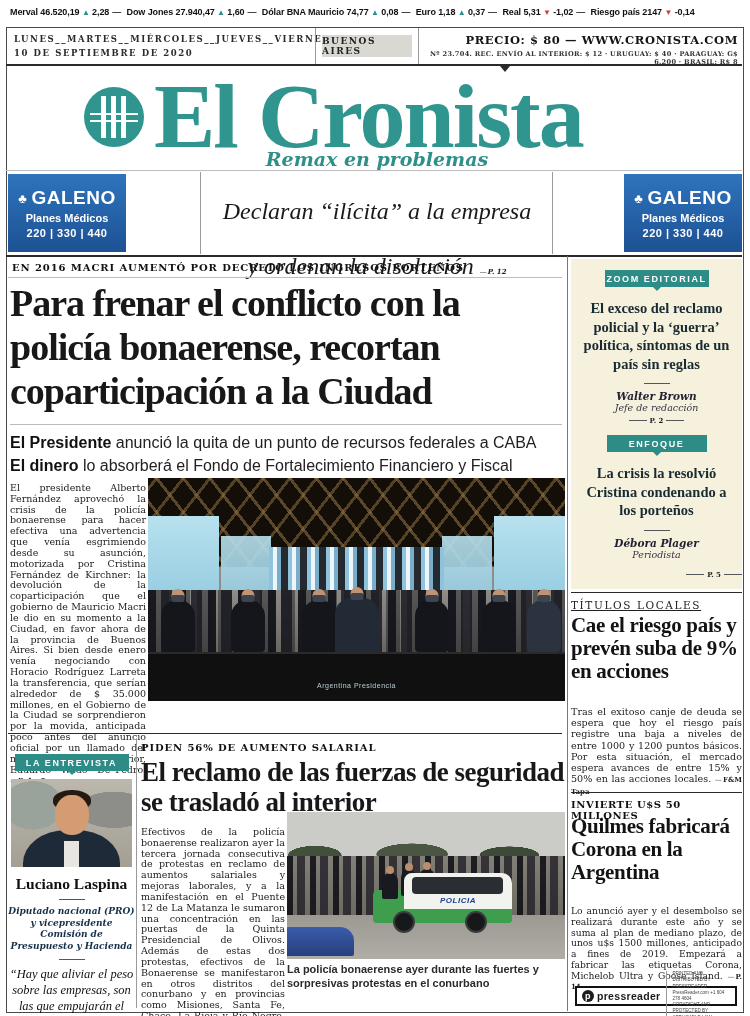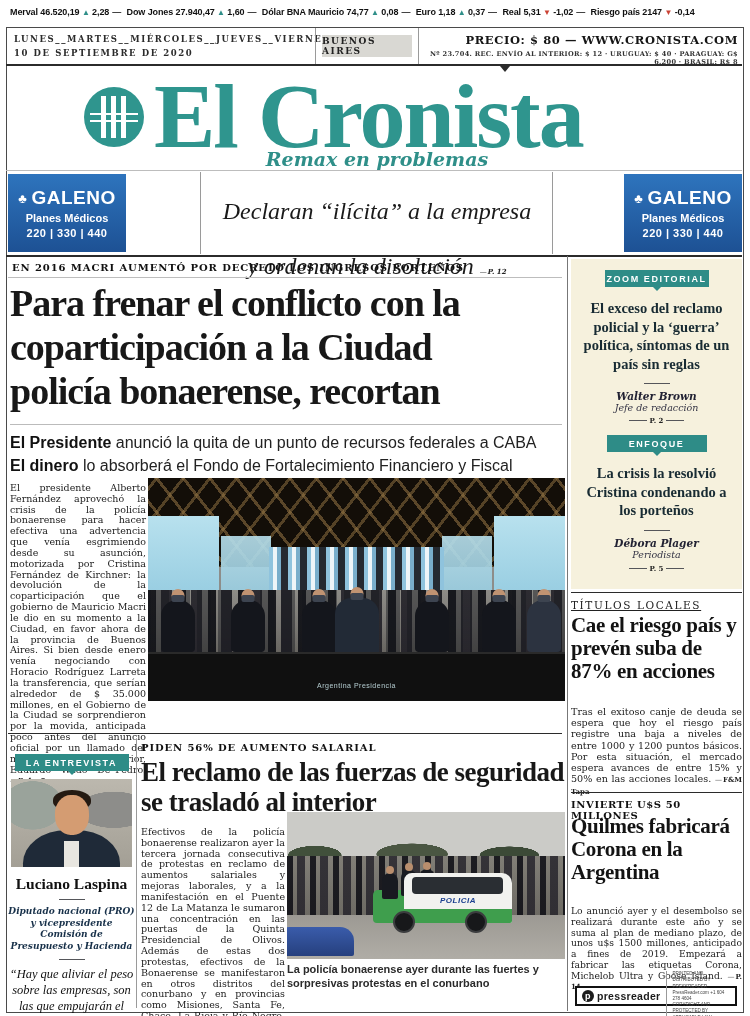--- a/index.html
+++ b/index.html
@@ -209,22 +209,22 @@
       </div>
     <div class="gl1">Planes Médicos</div>
     <div class="gl2">220 | 330 | 440</div>
   </div>
   <div class="abs hline dark" style="left:6px;top:255px;width:736px;"></div>
 
   <div class="abs kicker" style="left:12px;top:262px;width:548px;">EN 2016 MACRI AUMENTÓ POR DECRETO LOS INGRESOS PORTEÑOS</div>
   <div class="abs hline" style="left:8px;top:277px;width:554px;"></div>
   <div class="abs headline1" style="left:10px;top:281px;width:552px;">
     <div>Para frenar el conflicto con la</div>
+    <div>policía bonaerense, recortan</div>
     <div>coparticipación a la Ciudad</div>
-    <div>policía bonaerense, recortan</div>
   </div>
   <div class="abs bullets" style="left:10px;top:424px;width:552px;">
     <div><b>El Presidente</b><span> anunció la quita de un punto de recursos federales a CABA</span></div>
     <div><b>El dinero</b><span> lo absorberá el Fondo de Fortalecimiento Financiero y Fiscal</span></div>
   </div>
 
   <div class="abs bodytext" style="left:10px;top:483px;width:136px;height:246px;">
     <span>El presidente Alberto Fernández aprovechó la crisis de la policía bonaerense para hacer efectiva una advertencia que venía esgrimiendo desde su asunción, motorizada por Cristina Fernández de Kirchner: la devolución de la coparticipación que el gobierno de Mauricio Macri le dio en su momento a la Ciudad, en favor ahora de la provincia de Buenos Aires. Si bien desde enero venía negociando con Horacio Rodríguez Larreta la transferencia, que serían alrededor de $ 35.000 millones, en el Gobierno de la Ciudad se sorprendieron por la movida, anticipada poco antes del anuncio oficial por un llamado del ministro del Interior, Eduardo “Wado” De Pedro.</span> <span class="pgref">P. 4 y 5</span>
   </div>
 
@@ -303,28 +303,28 @@
     <div class="sb-byline">Walter Brown</div>
     <div class="sb-role">Jefe de redacción</div>
     <div class="pgline" style="margin-top:3px;">
         <span>P. 2</span>
       </div>
     <div class="tag" style="width:100px;margin:10px auto 0;">ENFOQUE</div>
     <div class="sb-head-ed" style="margin:12px 10px 0;">La crisis la resolvió Cristina condenando a los porteños</div>
     <div class="mini-div" style="margin-top:10px;"></div>
     <div class="sb-byline">Débora Plager</div>
     <div class="sb-role">Periodista</div>
-    <div class="pgline" style="margin-top:4px;">
+    <div class="pgline" style="margin-top:10px;justify-content:flex-end;">
         <span>P. 5</span>
       </div>
   </div>
   <div class="abs hline dark" style="left:571px;top:592px;width:171px;height:1px;"></div>
 
   <div class="abs sb-label" style="left:571px;top:599px;">TÍTULOS LOCALES</div>
-  <div class="abs sb-head" style="left:571px;top:614px;width:171px;">Cae el riesgo país y prevén suba de 87% en acciones</div>
+  <div class="abs sb-head" style="left:571px;top:614px;width:171px;">Cae el riesgo país y prevén suba de 9% en acciones</div>
   <div class="abs sb-body" style="left:571px;top:706px;width:171px;">
     <span>Tras el exitoso canje de deuda se espera que hoy el riesgo país registre una baja a niveles de entre 1000 y 1200 puntos básicos. Por esta situación, el mercado espera avances de entre 15% y 50% en las acciones locales.</span> <span class="pgref">F&amp;M Tapa</span>
   </div>
   <div class="abs hline dark" style="left:571px;top:792px;width:171px;height:1px;"></div>
 
   <div class="abs sb-kicker" style="left:571px;top:799px;">INVIERTE U$S 50 MILLONES</div>
   <div class="abs sb-head" style="left:571px;top:815px;width:171px;">Quilmes fabricará Corona en la Argentina</div>
   <div class="abs sb-body" style="left:571px;top:906px;width:171px;font-size:9.2px;">
     <span>Lo anunció ayer y el desembolso se realizará durante este año y se suma al plan de mediano plazo, de unos u$s 1500 millones, anticipado a fines de 2019. Empezará a fabricar las etiquetas Corona, Michelob Ultra y Goose Island.</span> <span class="pgref">P. 14</span>
   </div>

